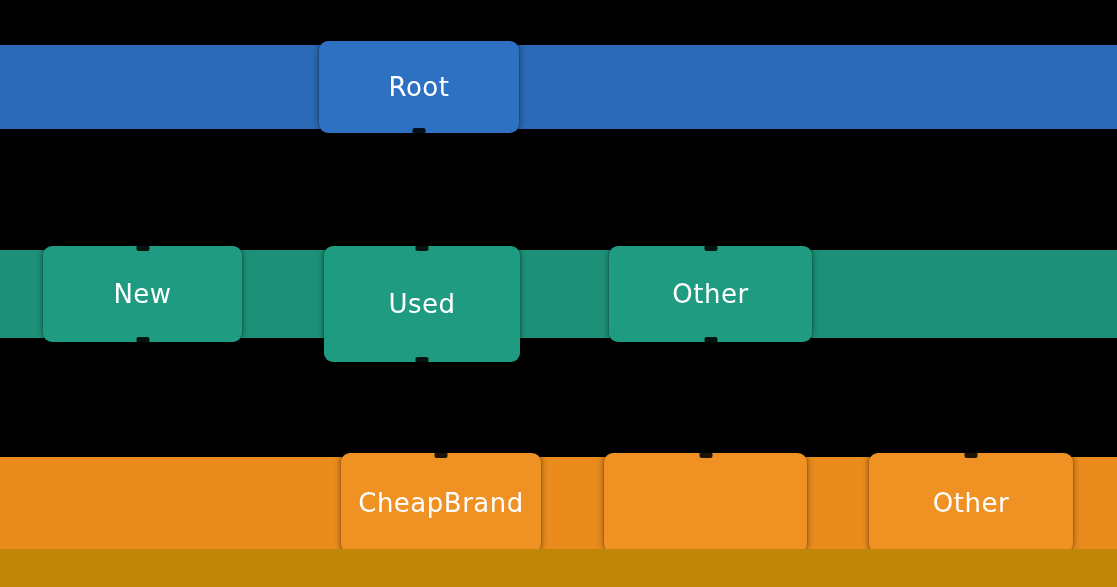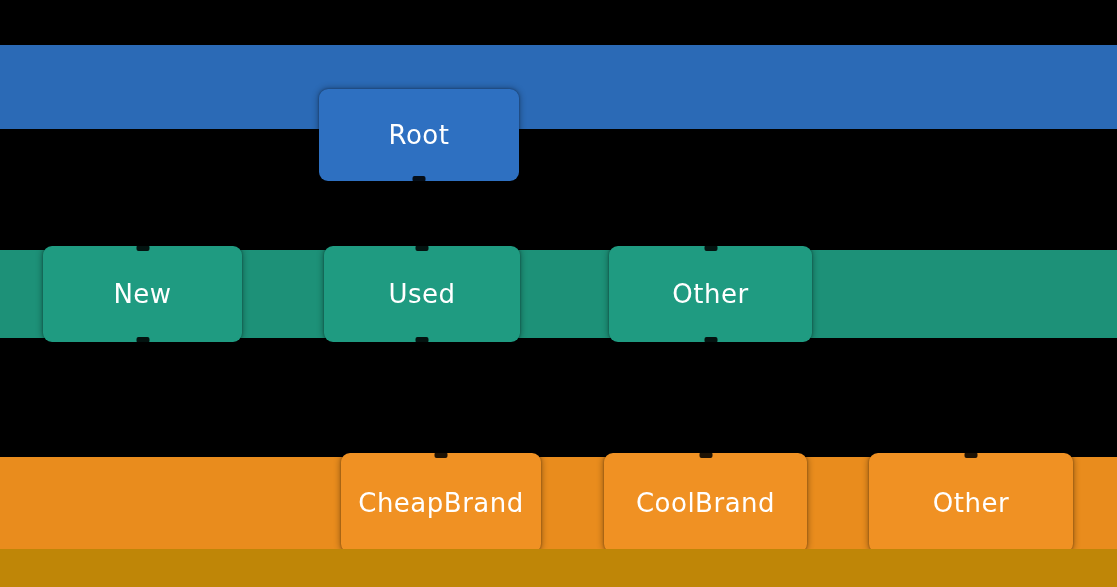--- a/index.html
+++ b/index.html
@@ -45,47 +45,46 @@
     border-radius: 2px;
   }
   .notch-top    { top: -1px; }
   .notch-bottom { bottom: -1px; }
 </style>
 </head>
 <body>
 
 <div id="stage" style="background: rgb(0, 0, 0);">
     <div class="band" style="top: 45px; height: 84px; background: rgb(43, 106, 182);"></div>
-    <div class="tile" style="left: 319px; width: 200px; top: 41px; height: 92px; background: rgb(46, 112, 193); margin-top: 48px;">
+    <div class="tile" style="left: 319px; width: 200px; top: 41px; height: 92px; background: rgb(46, 112, 193);">
       <div class="notch notch-bottom"></div>
       <span class="tile-label" style="color: rgb(255, 255, 255);">Root</span>
     </div>
     <div class="band" style="top: 250px; height: 88px; background: rgb(29, 145, 120);"></div>
     <div class="tile" style="left: 43px; width: 199px; top: 246px; height: 96px; background: rgb(31, 155, 129);">
       <div class="notch notch-top"></div>
       <div class="notch notch-bottom"></div>
       <span class="tile-label" style="color: rgb(255, 255, 255);">New</span>
     </div>
-    <div class="tile" style="left: 324px; width: 196px; top: 246px; height: 96px; background: rgb(31, 155, 129);">
+    <div class="tile" style="left: 324px; width: 196px; top: 246px; height: 116px; background: rgb(31, 155, 129);">
       <div class="notch notch-top"></div>
       <div class="notch notch-bottom"></div>
       <span class="tile-label" style="color: rgb(255, 255, 255);">Used</span>
     </div>
     <div class="tile" style="left: 609px; width: 203px; top: 246px; height: 96px; background: rgb(31, 155, 129);">
       <div class="notch notch-top"></div>
       <div class="notch notch-bottom"></div>
       <span class="tile-label" style="color: rgb(255, 255, 255);">Other</span>
     </div>
     <div class="band" style="top: 457px; height: 92px; background: rgb(233, 140, 29);"></div>
     <div class="tile" style="left: 341px; width: 200px; top: 453px; height: 100px; background: rgb(240, 145, 35);">
       <div class="notch notch-top"></div>
       <span class="tile-label" style="color: rgb(255, 255, 255);">CheapBrand</span>
     </div>
     <div class="tile" style="left: 604px; width: 203px; top: 453px; height: 100px; background: rgb(240, 145, 35);">
       <div class="notch notch-top"></div>
-      <span class="tile-label" style="color: rgb(255, 255, 255);">CoolBrand</span>
     </div>
     <div class="tile" style="left: 869px; width: 204px; top: 453px; height: 100px; background: rgb(240, 145, 35);">
       <div class="notch notch-top"></div>
       <span class="tile-label" style="color: rgb(255, 255, 255);">Other</span>
     </div>
     <div class="band" style="top: 549px; height: 38px; background: rgb(191, 134, 7);"></div>
   </div>
 
 </body></html>

